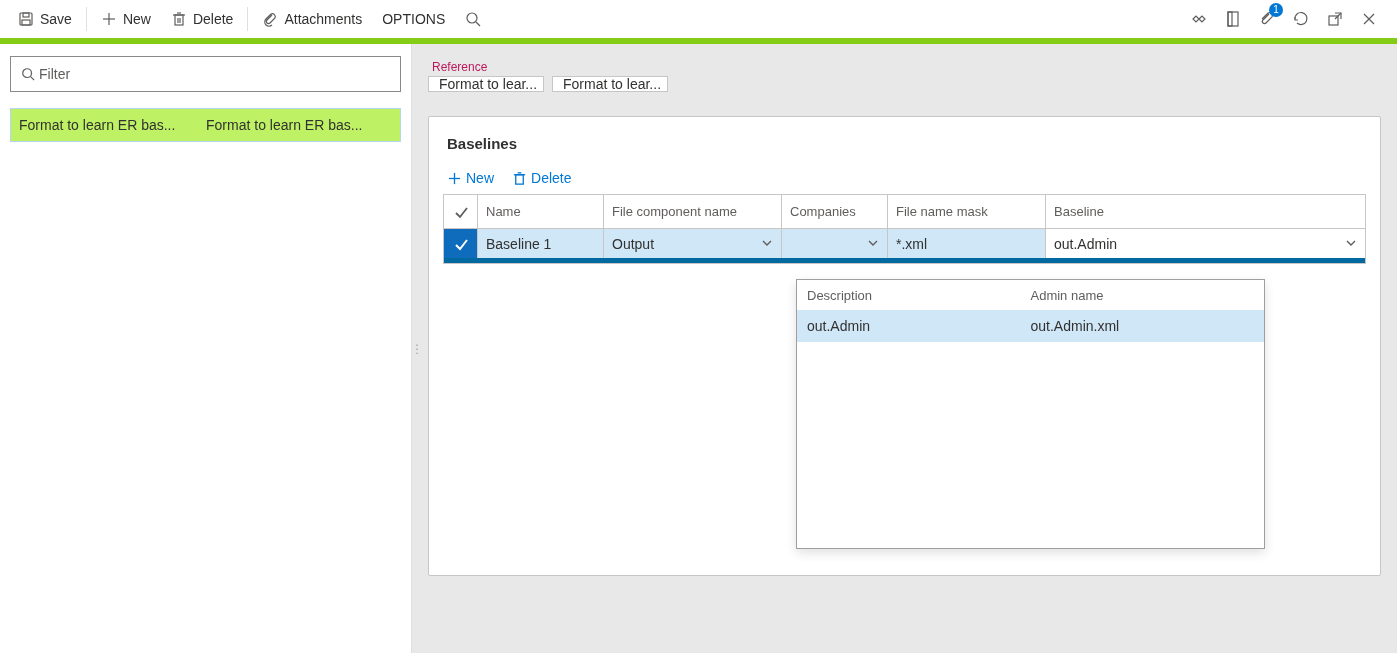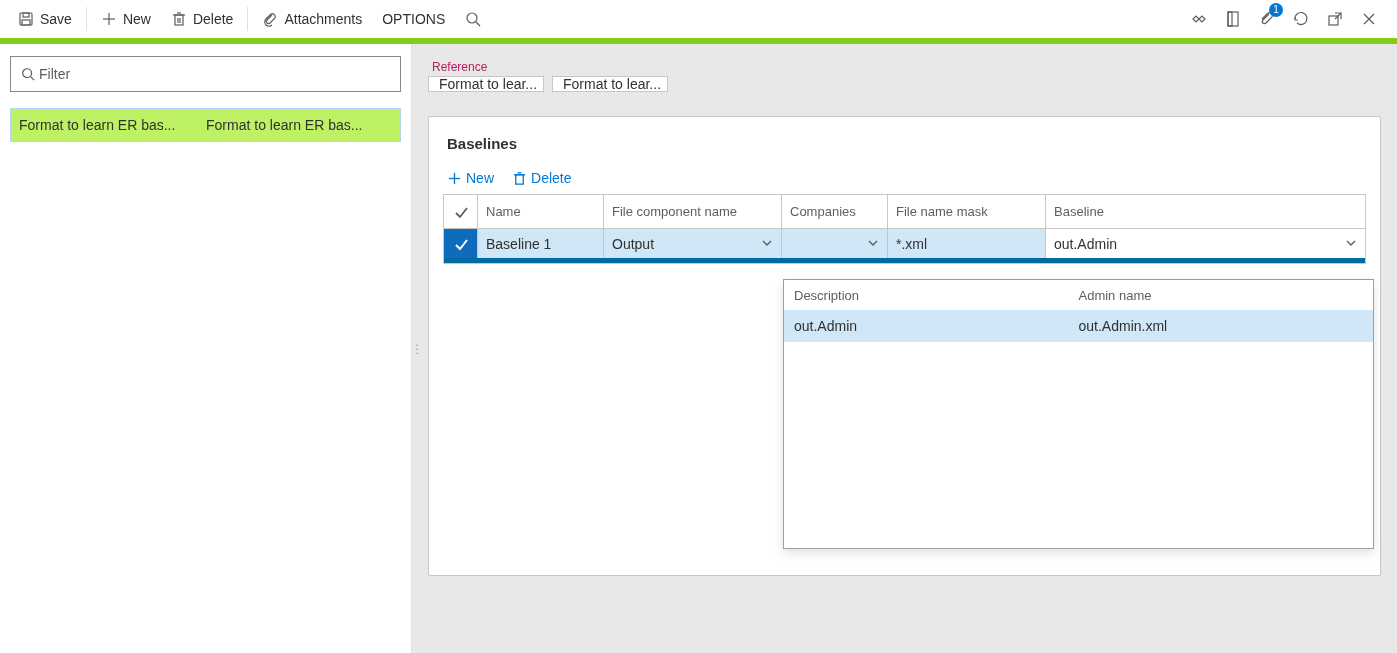--- a/index.html
+++ b/index.html
@@ -51,21 +51,21 @@
   .cmask { width:158px; }
   .cbase { flex:1; min-width:200px; }
   .gd { background:#d0e7f8; border-bottom:5px solid #0369a1;text-align:right; }
   .gd .cchk { background:#0f6cbd; }
   .gd .cchk svg { stroke:#fff; width:16px; height:16px; fill:none; stroke-width:2; }
   .gh .cchk svg { stroke:#605e5c; width:16px; height:16px; fill:none; stroke-width:1.8; }
   .chev { margin-left:auto; }
   .chev svg { width:12px; height:12px; stroke:#605e5c; fill:none; stroke-width:1.4; }
   .gd .cbase { background:#fff; }
 
-  .dropdown { position:absolute; top:84px; left:339px; width:591px; background:#fff; border:1px solid #a19f9d; height:270px; box-shadow:0 4px 10px rgba(0,0,0,.12); }
+  .dropdown { position:absolute; top:84px; left:352px; width:469px; background:#fff; border:1px solid #a19f9d; height:270px; box-shadow:0 4px 10px rgba(0,0,0,.12); }
   .ddhead { display:flex; height:30px; align-items:center; padding:0 10px; color:#605e5c; font-size:13px; }
   .ddhead .dcol1 { flex:0 0 50%; }
   .ddrow  { display:flex; height:32px; align-items:center; padding:0 10px; background:#d0e7f8; }
   .ddrow .dcol1 { flex:0 0 50%; }
 
   .handle { position:absolute; left:-1px; top:50%; transform:translateY(-50%); color:#a19f9d; font-size:12px; letter-spacing:2px; user-select:none; }
 </style>
 </head>
 <body>
 

